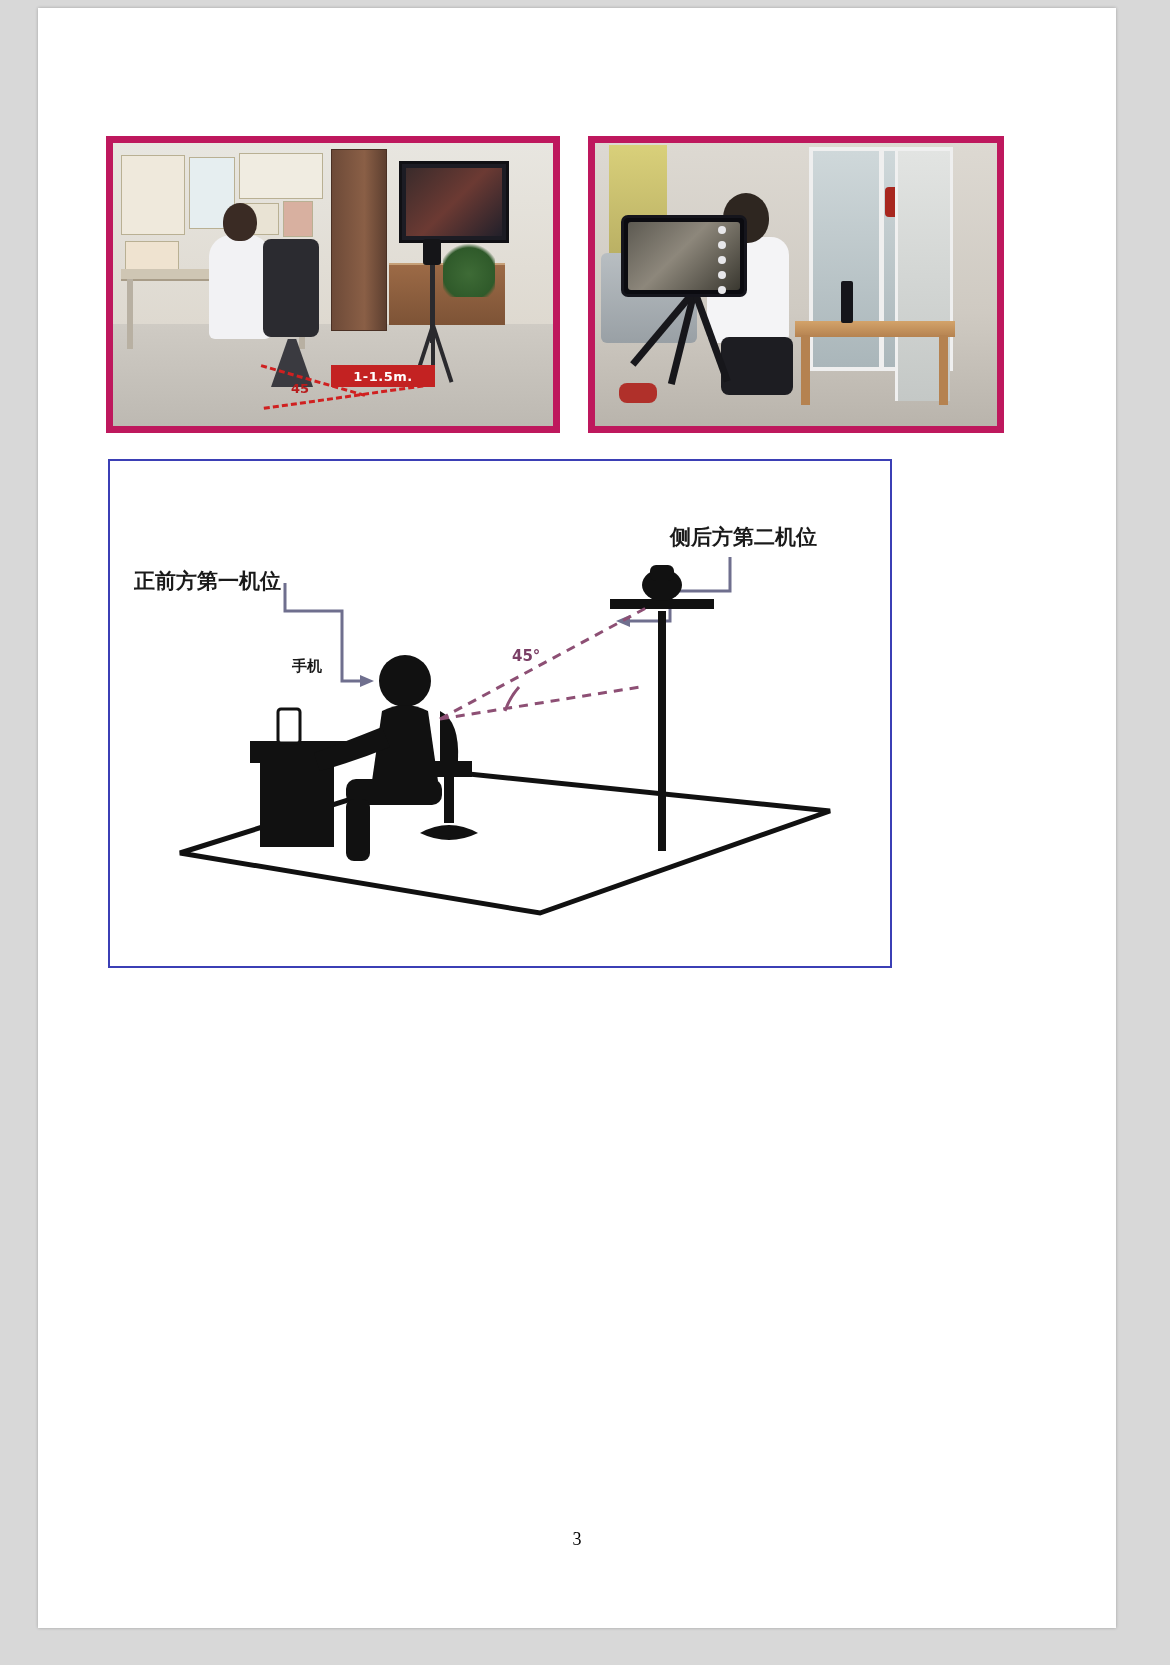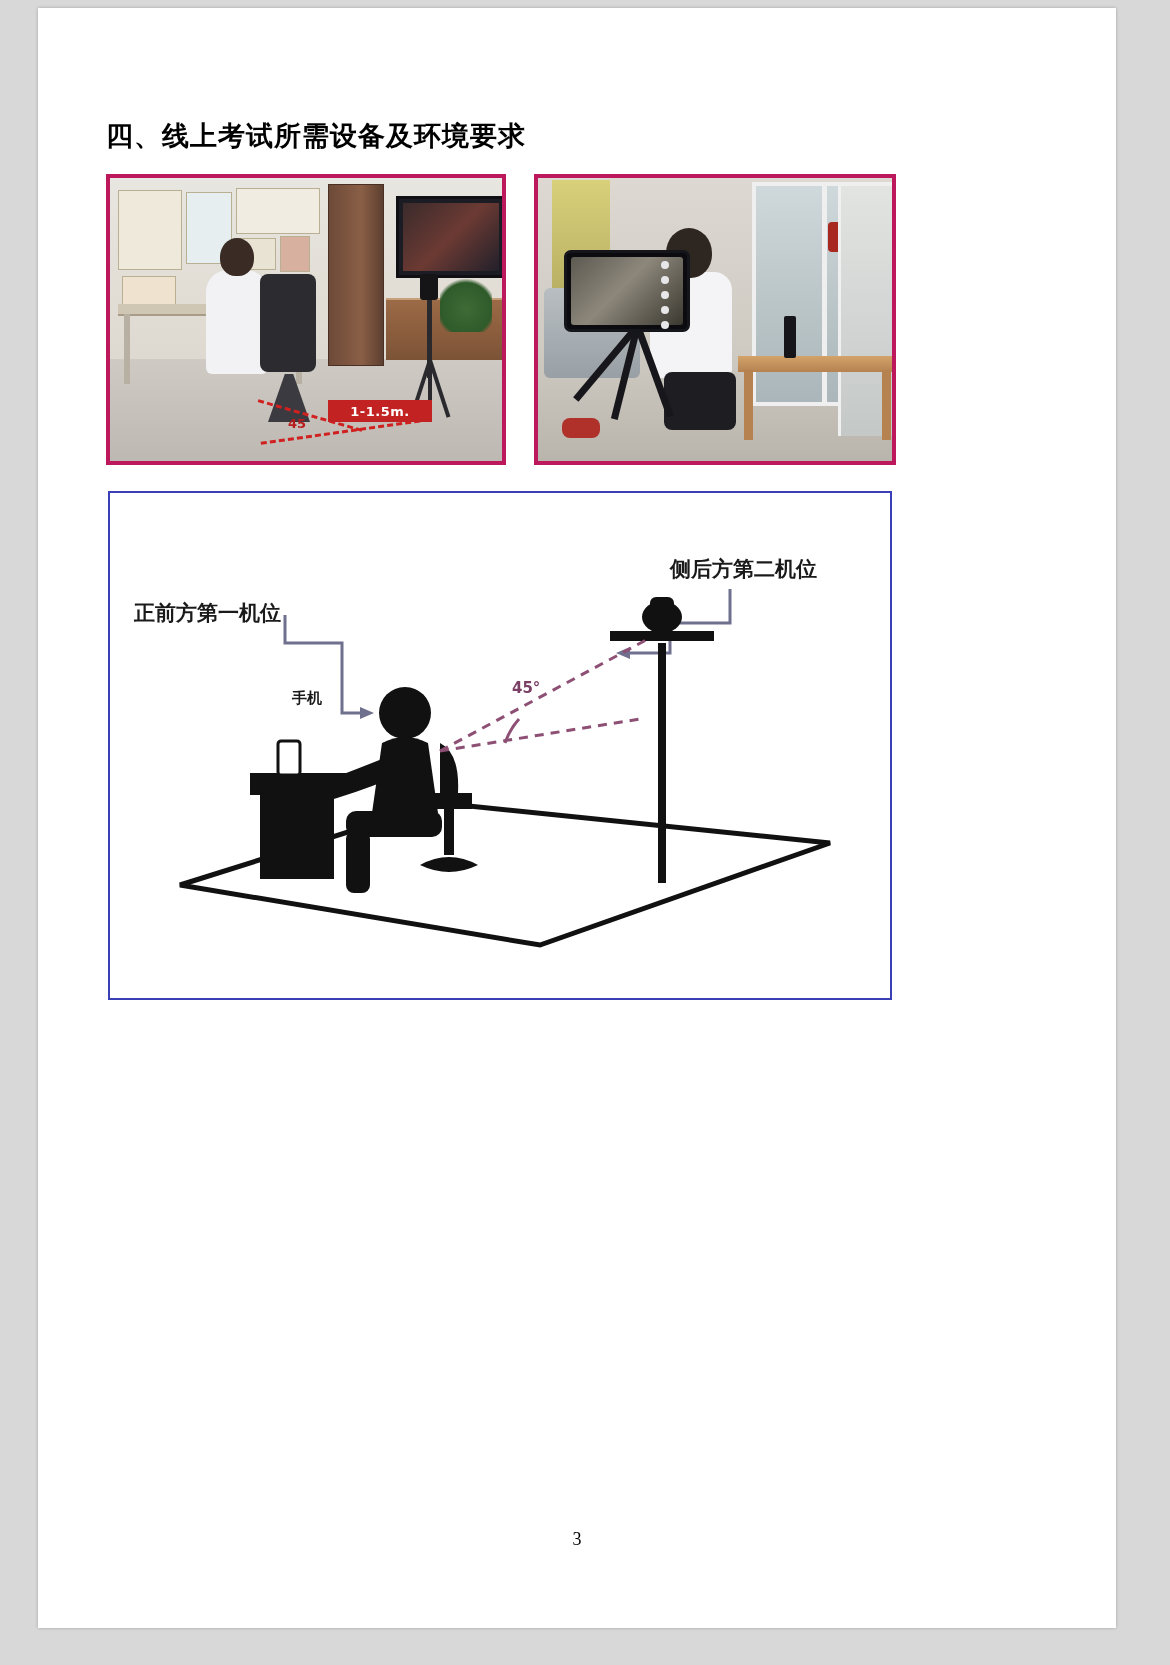--- a/index.html
+++ b/index.html
@@ -47,23 +47,24 @@
   .indent { text-indent: 48px; }
   .bold { font-weight: bold; }
   .bold-u { font-weight: bold; text-decoration: underline; text-underline-offset: 4px; }
 
   .photo-row {
     display: flex;
     gap: 28px;
     margin-top: 18px;
   }
   .photo {
-    border: 4px solid #be185d;
+    border: 7px solid #be185d;
     position: relative;
     overflow: hidden;
+    padding-left: 48px;
   }
   .photo-left { width: 392px; height: 283px; }
   .photo-right { width: 354px; height: 283px; }
 
   
   .pl-wall {
     position: absolute; left: 0; top: 0; width: 100%; height: 64%;
     background: linear-gradient(180deg,#e8e6e0 0%, #ded9d0 100%);
   }
   .pl-floor {
@@ -255,21 +256,20 @@
     color: #000;
   }
 </style>
 </head>
 <body>
 
 <div class="page">
 
   <div class="content">
 
-    <h1 class="section-title">四、线上考试所需设备及环境要求</h1>
 
 
 
     <div class="photo-row">
 
       <div class="photo photo-left">
         <div class="pl-wall"></div>
         <div class="pl-floor"></div>
         <div class="pl-poster p1"></div>
         <div class="pl-poster p2"></div>

